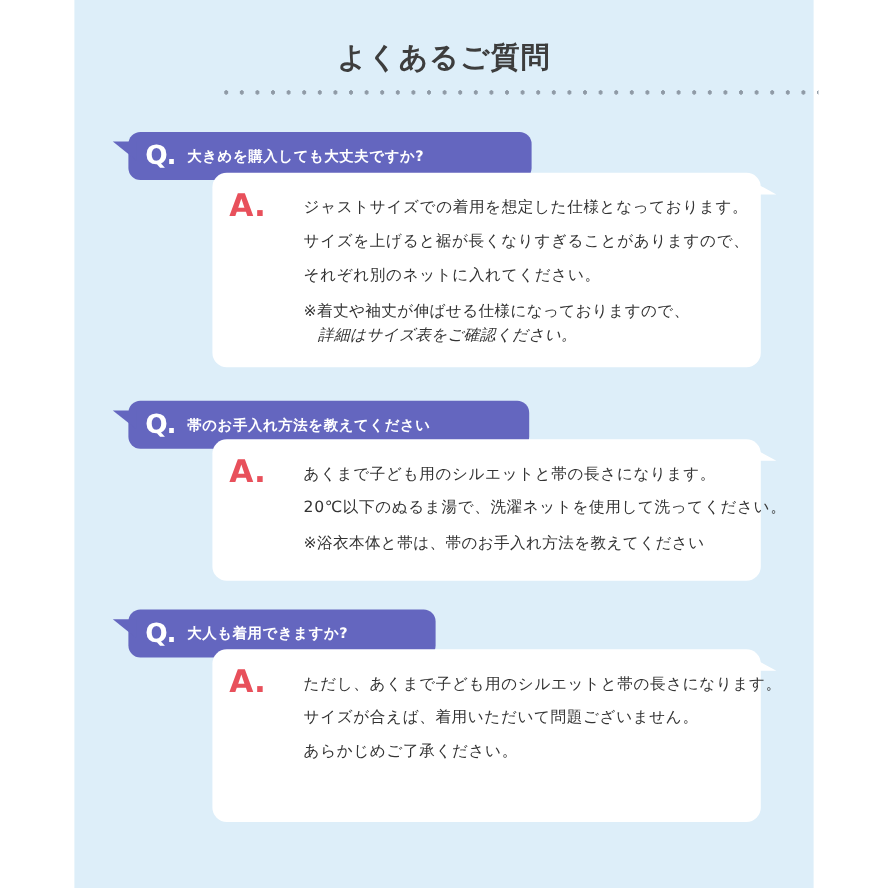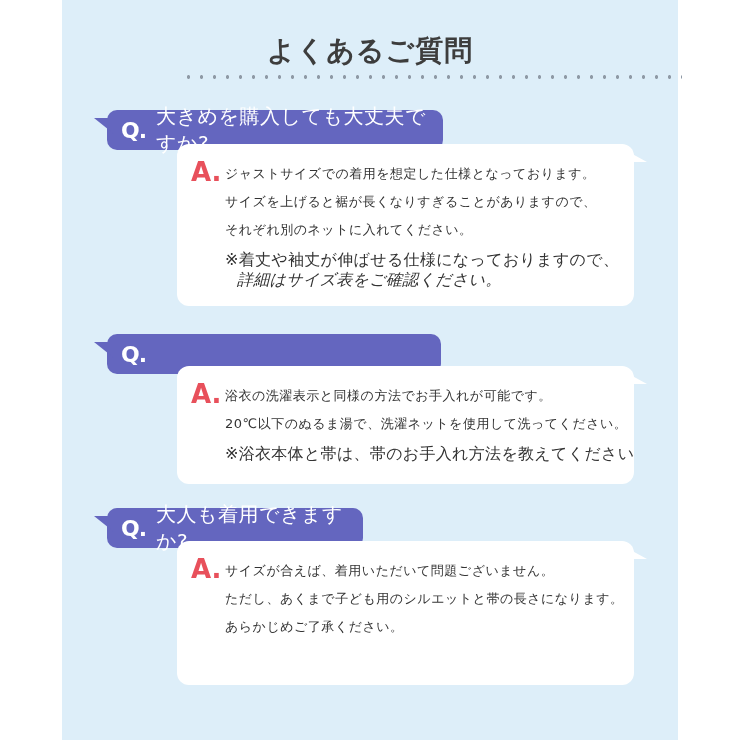--- a/index.html
+++ b/index.html
@@ -6,57 +6,57 @@
   body {
     width: 740px; height: 740px; background: #ffffff; position: relative; overflow: hidden;
     font-family: "DejaVu Sans", "Liberation Sans", sans-serif;
   }
   .panel {
     position: absolute; left: 62px; top: 0; width: 616px; height: 740px;
     background: #ddeef9;
   }
   .title {
     position: absolute; left: 0; right: 0; top: 32px; text-align: center;
-    font-size: 28px; font-weight: bold; color: #3d3d3d; letter-spacing: 1px;
+    font-size: 24px; font-weight: bold; color: #3d3d3d; letter-spacing: 1px;
   }
   .dots {
     position: absolute; left: 120px; width: 500px; top: 75px; height: 4px;
     background-image: radial-gradient(circle, #8f9aa6 1.6px, transparent 2px);
     background-size: 13px 4px; background-repeat: repeat-x;
   }
   .q {
     position: absolute; left: 107px; height: 40px; background: #6466bf;
     border-radius: 10px; color: #ffffff; display: flex; align-items: center;
     box-sizing: border-box; padding-left: 14px; padding-right: 16px;
   }
   .q::before {
     content: ""; position: absolute; left: -13px; top: 8px; width: 0; height: 0;
     border-top: 0 solid transparent; border-right: 20px solid #6466bf;
     border-bottom: 16px solid transparent;
     transform: skewY(0deg);
   }
   .q-mark { font-size: 22px; font-weight: bold; margin-right: 10px; letter-spacing: -1px; }
-  .q-text { font-size: 20px; font-weight: normal; letter-spacing: 0.5px; }
+  .q-text { font-size: 12px; font-weight: bold; letter-spacing: 0.5px; }
   .a {
     position: absolute; left: 177px; width: 457px; background: #ffffff;
     border-radius: 12px; box-sizing: border-box; padding: 16px 14px 14px 14px;
   }
   .a::after {
     content: ""; position: absolute; right: -13px; top: 6px; width: 0; height: 0;
     border-left: 22px solid #ffffff; border-top: 12px solid transparent;
     border-bottom: 0 solid transparent;
   }
   .a-row { display: flex; align-items: flex-start; }
   .a-mark {
     color: #e8505b; font-size: 26px; font-weight: bold; width: 34px; flex: none;
     line-height: 26px; margin-top: -1px;
   }
-  .a-body { flex: 1; }
+  .a-body { flex: 1; margin-left: 28px; }
   .a-line { font-size: 13px; color: #333333; line-height: 28px; letter-spacing: 0.5px; white-space: nowrap; }
-  .a-note { font-size: 16px; color: #333333; line-height: 20px; letter-spacing: 0.3px; white-space: nowrap; margin-top: 6px; }
+  .a-note { font-size: 13px; color: #333333; line-height: 20px; letter-spacing: 0.3px; white-space: nowrap; margin-top: 6px; }
   .a-note .indent { display: block; padding-left: 12px; font-style: italic; }
 </style>
 </head>
 <body>
 
 <div class="panel">
   <div class="title">よくあるご質問</div>
   <div class="dots"></div>
 </div>
 
@@ -74,40 +74,41 @@
       <div class="a-note">
         <span>※着丈や袖丈が伸ばせる仕様になっておりますので、</span>
         <span class="indent">詳細はサイズ表をご確認ください。</span>
       </div>
     </div>
   </div>
 </div>
 
 <div class="q" style="top:334px; width:334px;">
   <span class="q-mark">Q.</span>
+  <span class="q-text">帯のお手入れ方法を教えてください</span>
 </div>
 <div class="a" style="top:366px; height:118px;">
   <div class="a-row">
     <span class="a-mark">A.</span>
     <div class="a-body">
-      <div class="a-line">浴衣の洗濯表示と同様の方法でお手入れが可能です。</div>
+      <div class="a-line">あくまで子ども用のシルエットと帯の長さになります。</div>
       <div class="a-line">20℃以下のぬるま湯で、洗濯ネットを使用して洗ってください。</div>
       <div class="a-note">
         <span>※浴衣本体と帯は、帯のお手入れ方法を教えてください</span>
       </div>
     </div>
   </div>
 </div>
 
 <div class="q" style="top:508px; width:256px;">
   <span class="q-mark">Q.</span>
   <span class="q-text">大人も着用できますか?</span>
 </div>
 <div class="a" style="top:541px; height:144px;">
   <div class="a-row">
     <span class="a-mark">A.</span>
     <div class="a-body">
+      <div class="a-line">ただし、あくまで子ども用のシルエットと帯の長さになります。</div>
       <div class="a-line">サイズが合えば、着用いただいて問題ございません。</div>
-      <div class="a-line">ただし、あくまで子ども用のシルエットと帯の長さになります。</div>
       <div class="a-line">あらかじめご了承ください。</div>
     </div>
   </div>
 </div>
 
 </body></html>

